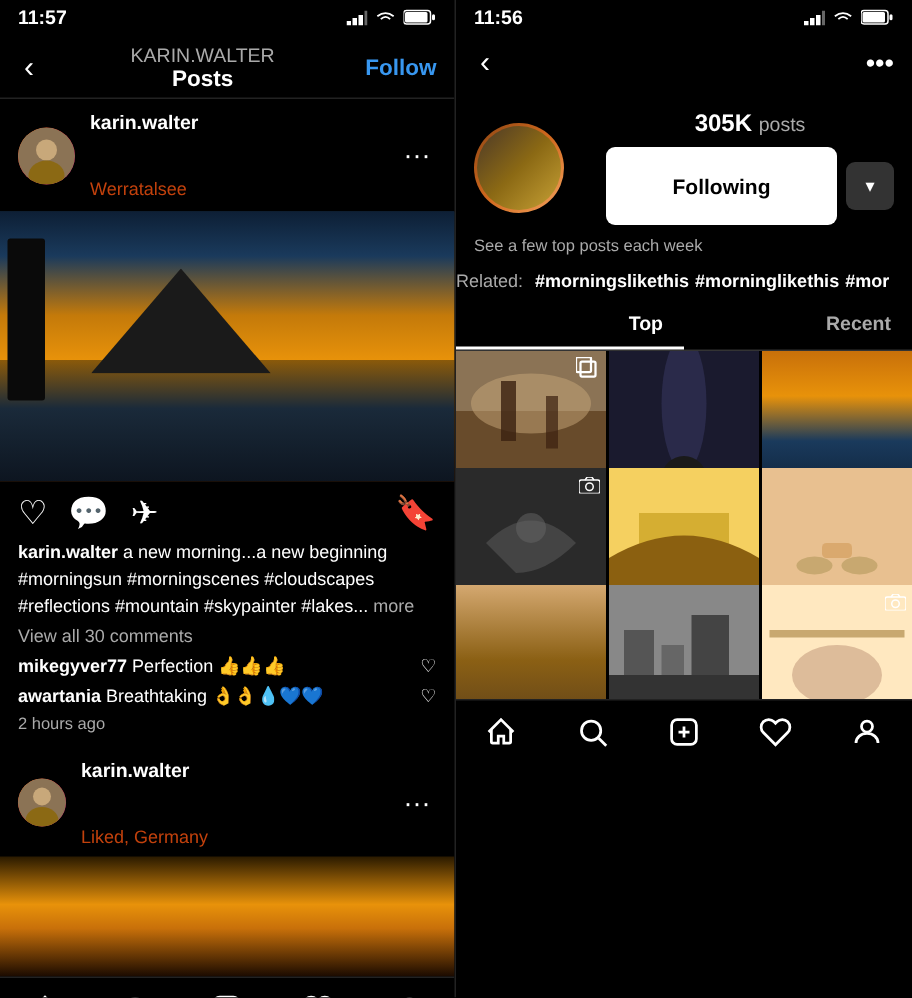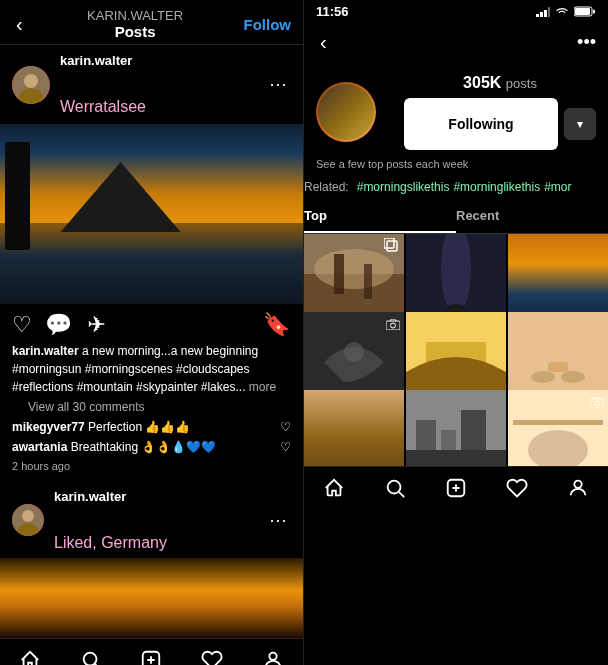--- a/index.html
+++ b/index.html
@@ -99,22 +99,22 @@
     }
     .avatar-circle svg {
       width: 38px; height: 38px;
     }
     .profile-name {
       font-size: 13px;
       font-weight: 600;
       color: #fff;
     }
     .profile-sub {
-      font-size: 16px;
-      color: #f9a8d4;
+      font-size: 12px;
+      color: #c2410c;
       margin-top: 30px;
     }
     .dots-btn {
       background: none;
       border: none;
       color: #fff;
       font-size: 18px;
       cursor: pointer;
       padding: 0 4px;
     }
@@ -205,21 +205,20 @@
     .caption-text .username {
       font-weight: 700;
     }
     .caption-text .more-link {
       color: #aaa;
     }
     .view-comments {
       color: #aaa;
       font-size: 12px;
       margin-top: 2px;
-      margin-left: 16px;
     }
     .comment-row {
       font-size: 12px;
       margin-top: 2px;
       display: flex;
       justify-content: space-between;
       align-items: flex-end;
     }
     .comment-row .c-user { font-weight: 700; }
     .time-ago { color: #aaa; font-size: 11px; margin-top: 2px; }
@@ -355,31 +354,31 @@
     .related-tags {
       display: flex;
       align-items: center;
       padding: 4px 12px 6px 0;
       font-size: 12px;
       gap: 4px;
       overflow: hidden;
       white-space: nowrap;
     }
     .related-label { color: #aaa; margin-right: 4px; }
-    .hashtag-tag { color: #86efac; }
+    .hashtag-tag { color: #ffffff; font-weight: bold; }
 
     
     .tabs-row {
       display: flex;
       border-bottom: 1px solid #333;
     }
     .tab {
       flex: 1;
-      text-align: left;
-      padding: 8px 0;
+      text-align: right;
+      padding: 8px 14px;
       font-size: 13px;
       font-weight: 600;
       color: #aaa;
       cursor: pointer;
       border-bottom: 2px solid transparent;
     }
     .tab.active {
       color: #fff;
       border-bottom: 2px solid #fff;
     }
@@ -425,20 +424,41 @@
       justify-content: space-around;
       align-items: center;
       padding: 10px 0 14px 0;
     }
   </style>
 </head>
 <body>
 
 <div class="left-panel">
 
+  <div class="status-bar-left">
+    <span style="font-size:13px;font-weight:700;">11:57</span>
+    <div style="display:flex;gap:5px;align-items:center;">
+      <svg width="14" height="10" viewBox="0 0 14 10">
+        <rect x="0" y="7" width="3" height="3" fill="#fff"></rect>
+        <rect x="4" y="5" width="3" height="5" fill="#fff"></rect>
+        <rect x="8" y="3" width="3" height="7" fill="#fff"></rect>
+        <rect x="12" y="0" width="2" height="10" fill="#fff" opacity="0.4"></rect>
+      </svg>
+      <svg width="14" height="10" viewBox="0 0 18 12">
+        <path d="M9 10 L9 10" stroke="#fff" stroke-width="2" fill="none"></path>
+        <path d="M5 7 Q9 3 13 7" stroke="#fff" stroke-width="1.5" fill="none"></path>
+        <path d="M2 4.5 Q9 -1 16 4.5" stroke="#fff" stroke-width="1.5" fill="none"></path>
+      </svg>
+      <svg width="22" height="11" viewBox="0 0 22 11">
+        <rect x="0" y="1" width="18" height="9" rx="2" stroke="#fff" stroke-width="1" fill="none"></rect>
+        <rect x="1" y="2" width="15" height="7" rx="1" fill="#fff"></rect>
+        <rect x="19" y="3.5" width="2" height="4" rx="1" fill="#fff"></rect>
+      </svg>
+    </div>
+  </div>
 
   <div class="left-header">
     <button class="back-arrow">‹</button>
     <div class="left-header-center">
       <span class="left-header-username">KARIN.WALTER</span>
       <span class="left-header-title">Posts</span>
     </div>
     <button class="follow-btn">Follow</button>
   </div>
 

